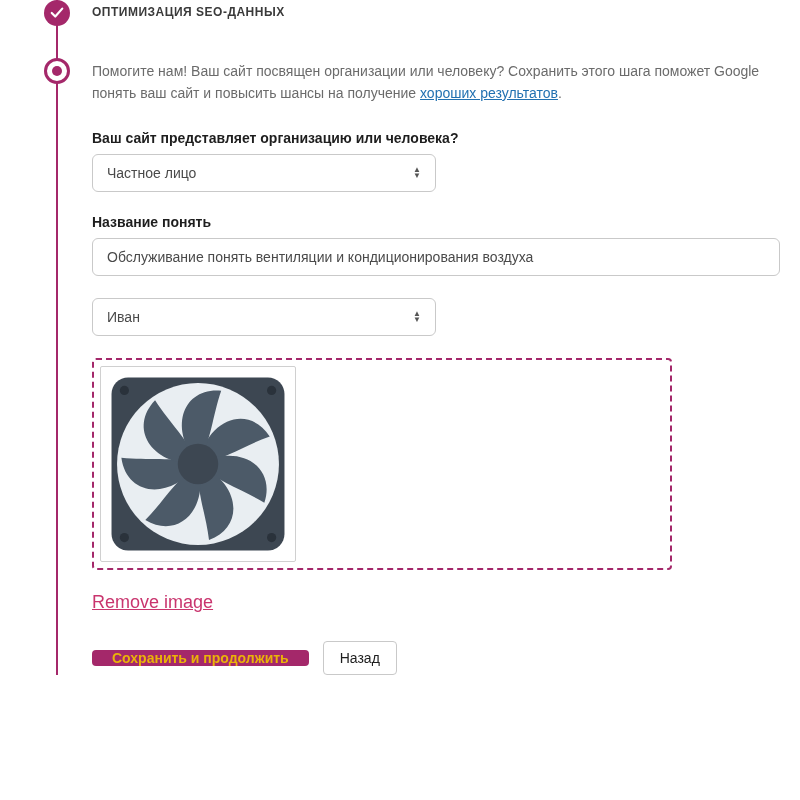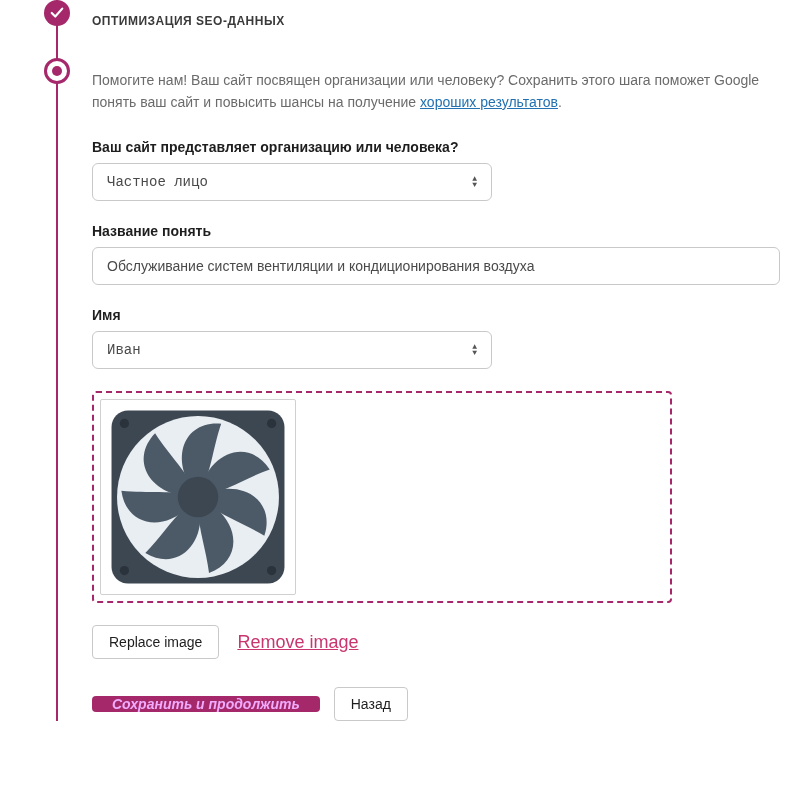--- a/index.html
+++ b/index.html
@@ -53,21 +53,21 @@
   }
   .marker-current .dot {
     width: 10px; height: 10px; border-radius: 50%; background: #a4286a;
   }
   .step-head {
     font-size: 12px;
     font-weight: 700;
     letter-spacing: 0.5px;
     text-transform: uppercase;
     color: #3a3a3a;
-    padding-top: 14px;
+    padding-top: 5px;
     margin-bottom: 42px;
     padding-left: 16px;
   }
   .step-head.current {
     color: #a4286a;
     margin-bottom: 22px;
   }
   .body {
     padding-left: 16px;
   }
@@ -90,21 +90,21 @@
     border: 1px solid #c9c9c9;
     border-radius: 6px;
     padding: 10px 14px;
     font-size: 14px;
     background: #fff;
     color: #4a4a4a;
     display: flex;
     align-items: center;
     justify-content: space-between;
   }
-  .select.narrow, .narrow { width: 400px; font-family: Liberation Mono, monospace; }
+  .select.narrow, .narrow { width: 344px; }
   .chev {
     display: inline-flex;
     flex-direction: column;
     gap: 1px;
     color: #555;
     font-size: 8px;
     line-height: 6px;
   }
   .avatar-box {
     border: 2px dashed #a4286a;
@@ -146,28 +146,27 @@
     font-size: 18px;
     cursor: pointer;
   }
   .form-actions {
     display: flex;
     gap: 14px;
     align-items: center;
   }
   .btn-primary {
     background: #a4286a;
-    color: #f0abfc;
+    color: #eab308;
     border: none;
     border-radius: 4px;
     padding: 0 20px;
     font-weight: 600;
     font-size: 14px;
     cursor: pointer;
-    font-style: italic;
   }
 </style>
 </head>
 <body>
 
 <div class="wrap">
   <div class="steps">
     <div class="step-line"></div>
 
     <div class="step-marker marker-done">
@@ -190,26 +189,25 @@
         <div class="label">Ваш сайт представляет организацию или человека?</div>
         <div class="select narrow">
           <span>Частное лицо</span>
           <span class="chev">▲<br>▼</span>
         </div>
       </div>
 
       <div class="field">
         <div class="label">Название понять</div>
         <div class="input">
-          <span>Обслуживание систем вентиляции и кондиционирования воздуха</span>
-        </div>
-      </div>
-
-      <div class="field">
-        <div class="label">Имя</div>
+          <span>Обслуживание понять вентиляции и кондиционирования воздуха</span>
+        </div>
+      </div>
+
+      <div class="field">
         <div class="select narrow">
           <span>Иван</span>
           <span class="chev">▲<br>▼</span>
         </div>
       </div>
 
       <div class="field">
         <div class="avatar-box">
           <div class="avatar-inner">
             <svg class="fan-frame" viewBox="0 0 200 200">
@@ -230,21 +228,20 @@
                   <path transform="rotate(308.6)" d="M0 0 C 10 -50, 55 -65, 78 -30 C 50 -20, 30 -5, 0 0 Z"></path>
                 </g>
                 <circle r="22" fill="#3d4752"></circle>
               </g>
             </svg>
           </div>
         </div>
       </div>
 
       <div class="img-actions">
-        <button class="btn-secondary">Replace image</button>
         <span class="link-danger">Remove image</span>
       </div>
 
       <div class="form-actions">
         <button class="btn-primary">Сохранить и продолжить</button>
         <button class="btn-secondary">Назад</button>
       </div>
     </div>
   </div>
 </div>

